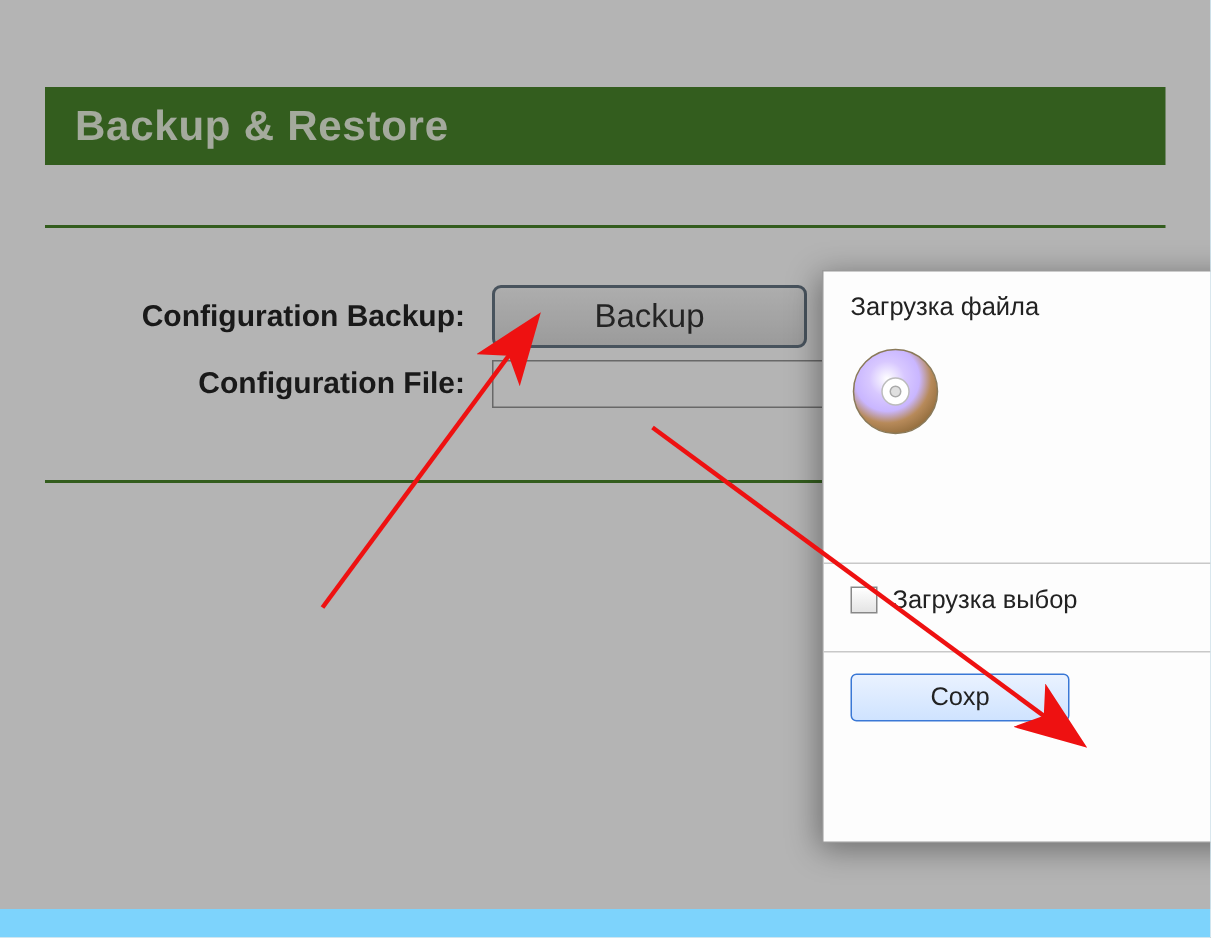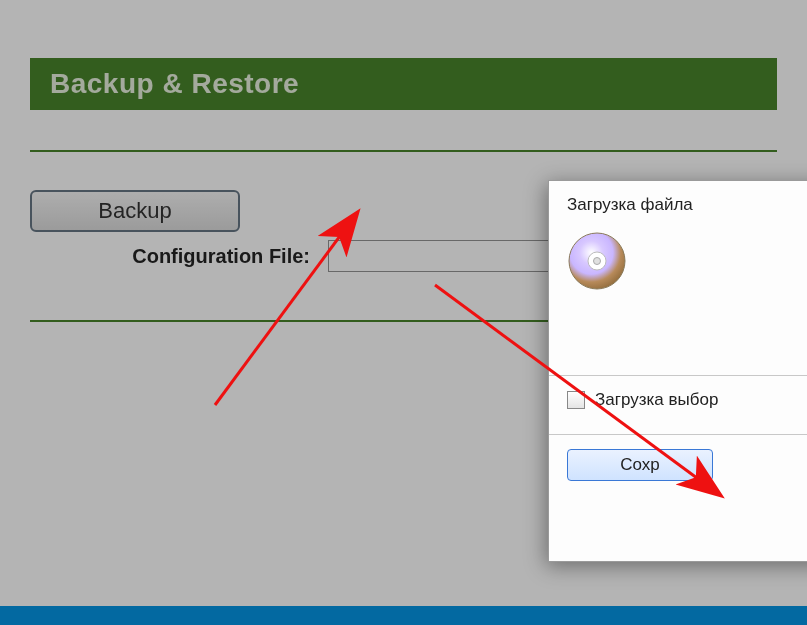--- a/index.html
+++ b/index.html
@@ -8,21 +8,21 @@
     width: 807px;
     height: 625px;
     font-family: Arial, Helvetica, sans-serif;
     overflow: hidden;
     background: #fff;
   }
   .stage {
     position: relative;
     width: 807px;
     height: 625px;
-    background: #0369a1;
+    background: #7dd3fc;
   }
   
   .page {
     position: absolute;
     left: 0; top: 0; right: 0; bottom: 0;
     background: #fff;
     padding: 20px 30px 0 30px;
   }
   .page-header {
     background: #3a7a1a;
@@ -191,20 +191,21 @@
 <body>
 
 <div class="stage">
   <div class="clip">
 
     <div class="page">
       <div class="page-header">Backup &amp; Restore</div>
 
       <div class="section">
         <div class="row">
+          <div class="label">Configuration Backup:</div>
           <div class="control">
             <span class="btn">Backup</span>
           </div>
         </div>
         <div class="row">
           <div class="label">Configuration File:</div>
           <div class="control">
             <span class="file-input-box"></span>
           </div>
         </div>

